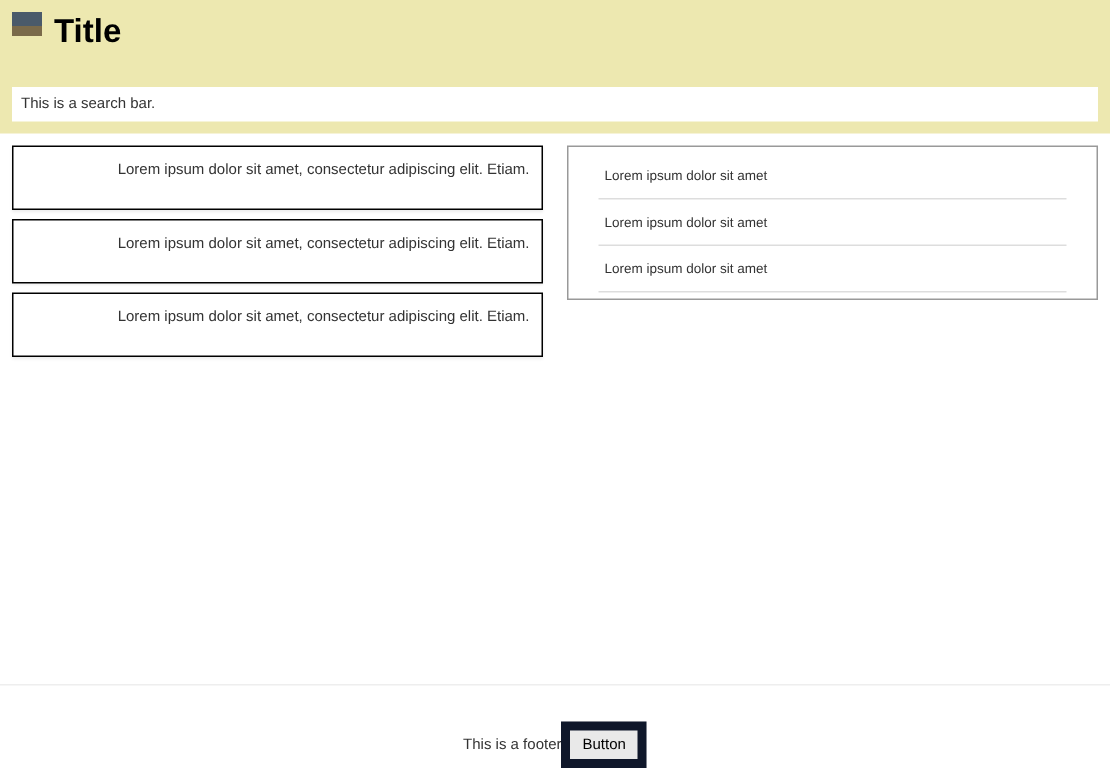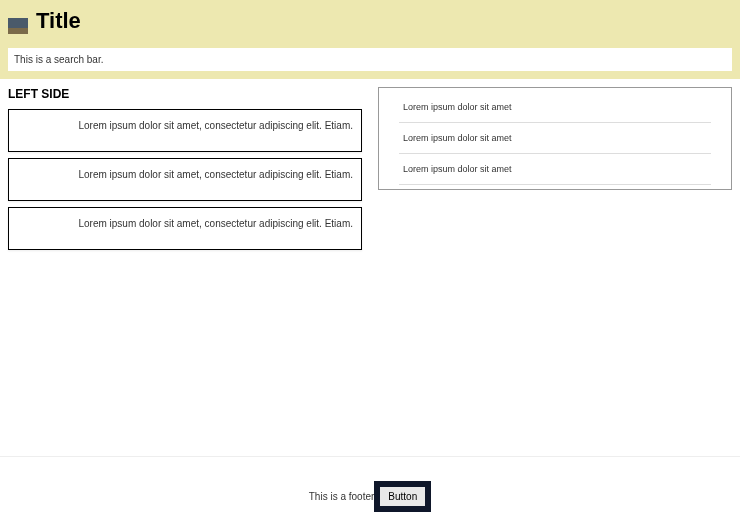--- a/index.html
+++ b/index.html
@@ -15,23 +15,23 @@
       flex-direction: column;
       background: #fff;
       position: relative;
     }
     .header {
       background: #ede8b0;
       padding: 8px 8px 8px 8px;
     }
     .title-row {
       display: flex;
-      align-items: flex-end;
+      align-items: flex-start;
       gap: 8px;
-      margin-bottom: 14px;
+      margin-bottom: 24px;
     }
     .logo {
       width: 20px;
       height: 16px;
       background: linear-gradient(to bottom, #4a5a6a 0%, #4a5a6a 60%, #7a6a4a 60%, #7a6a4a 100%);
     }
     .title {
       font-size: 22px;
       font-weight: bold;
     }
@@ -108,21 +108,20 @@
 <div class="header">
   <div class="title-row">
     <div class="logo"></div>
     <div class="title">Title</div>
   </div>
   <input type="text" class="search-bar" placeholder="This is a search bar." style="">
 </div>
 
 <div class="content">
   <div class="column">
-    <div class="col-heading">LEFT SIDE</div>
     <div class="left-card">Lorem ipsum dolor sit amet, consectetur adipiscing elit. Etiam.</div>
     <div class="left-card">Lorem ipsum dolor sit amet, consectetur adipiscing elit. Etiam.</div>
     <div class="left-card">Lorem ipsum dolor sit amet, consectetur adipiscing elit. Etiam.</div>
   </div>
   <div class="column">
     <div class="right-panel">
       <div class="right-item">Lorem ipsum dolor sit amet</div>
       <div class="right-item">Lorem ipsum dolor sit amet</div>
       <div class="right-item">Lorem ipsum dolor sit amet</div>
     </div>

